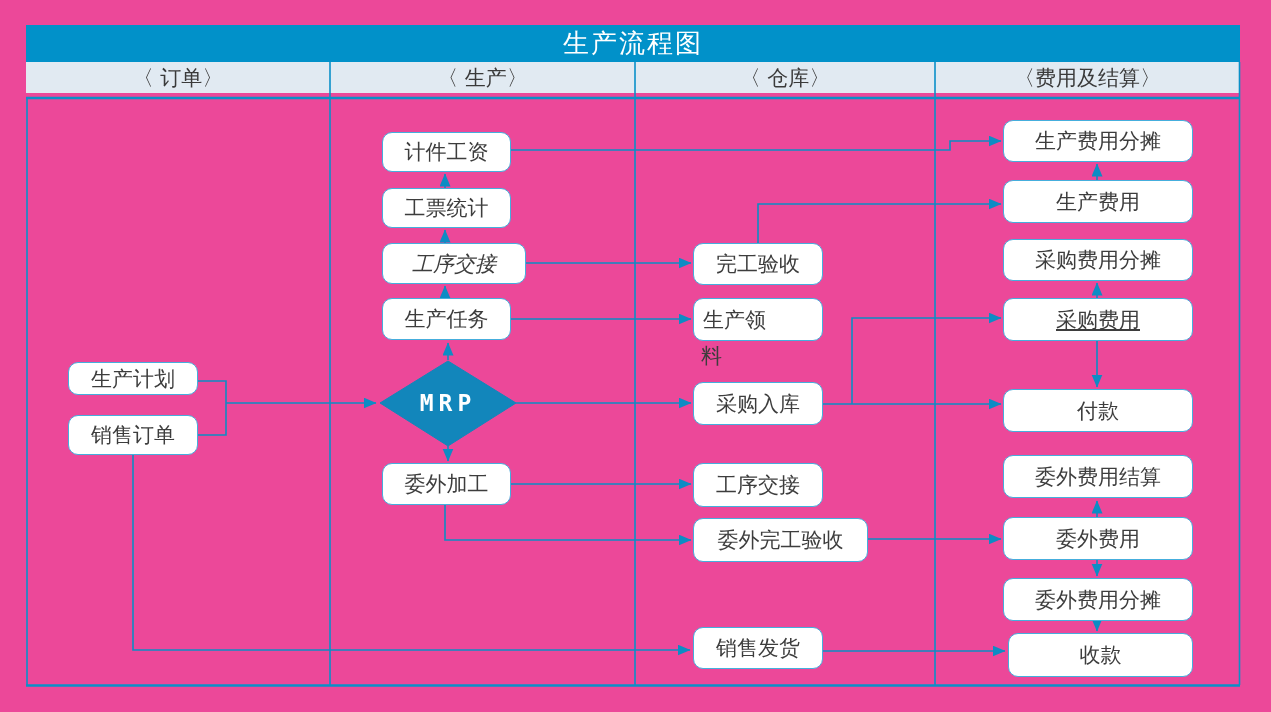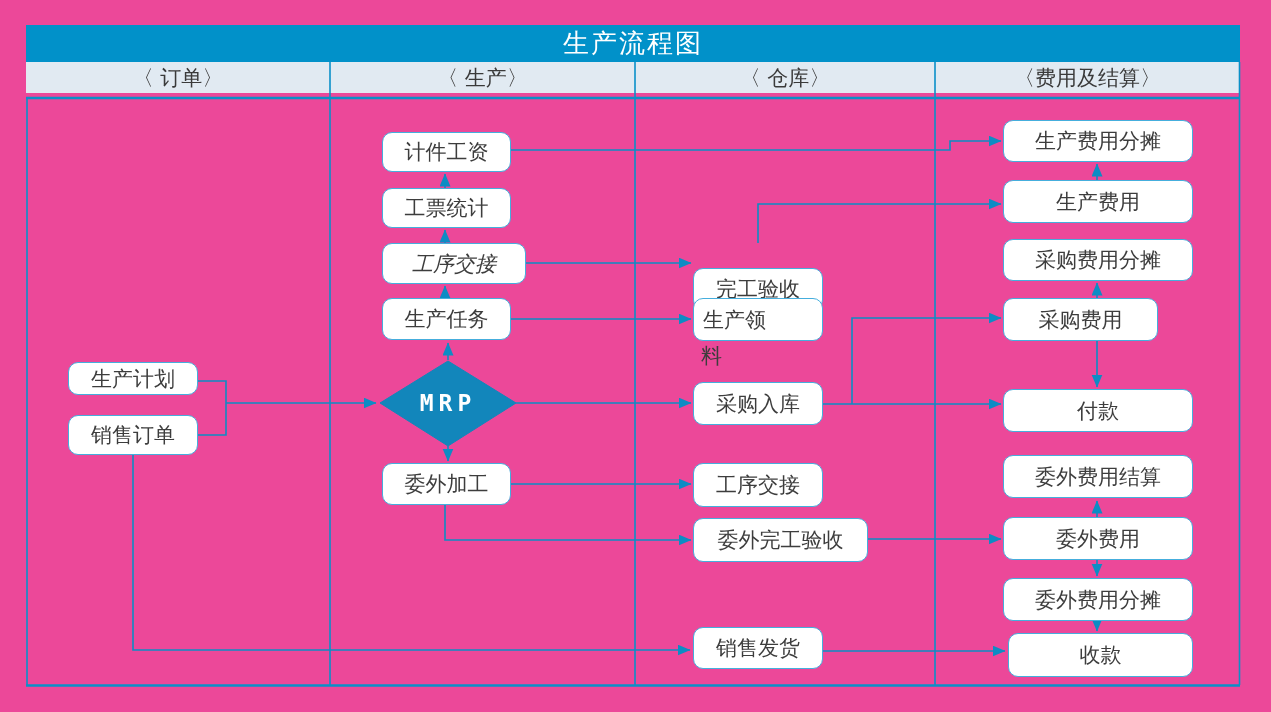--- a/index.html
+++ b/index.html
@@ -97,31 +97,31 @@
   <div class="node" style="left:68px;top:362px;width:130px;height:33px;">生产计划</div>
   <div class="node" style="left:68px;top:415px;width:130px;height:40px;">销售订单</div>
 
   <div class="node" style="left:382px;top:132px;width:129px;height:40px;">计件工资</div>
   <div class="node" style="left:382px;top:188px;width:129px;height:40px;">工票统计</div>
   <div class="node" style="left:382px;top:243px;width:144px;height:41px;font-style:italic;">工序交接</div>
   <div class="node" style="left:382px;top:298px;width:129px;height:42px;">生产任务</div>
   <div class="mrp-label">MRP</div>
   <div class="node" style="left:382px;top:463px;width:129px;height:42px;">委外加工</div>
 
-  <div class="node" style="left:693px;top:243px;width:130px;height:42px;margin-top:25px;">完工验收</div>
+  <div class="node" style="left:693px;top:243px;width:130px;height:42px;">完工验收</div>
   <div class="node left-text" style="left:693px;top:298px;width:130px;height:43px;">生产领</div>
   <div class="overflow-label" style="left:701px;top:342px;">料</div>
   <div class="node" style="left:693px;top:382px;width:130px;height:43px;">采购入库</div>
   <div class="node" style="left:693px;top:463px;width:130px;height:44px;">工序交接</div>
   <div class="node" style="left:693px;top:518px;width:175px;height:44px;">委外完工验收</div>
   <div class="node" style="left:693px;top:627px;width:130px;height:42px;">销售发货</div>
 
   <div class="node" style="left:1003px;top:120px;width:190px;height:42px;">生产费用分摊</div>
   <div class="node" style="left:1003px;top:180px;width:190px;height:43px;">生产费用</div>
   <div class="node" style="left:1003px;top:239px;width:190px;height:42px;">采购费用分摊</div>
-  <div class="node" style="left:1003px;top:298px;width:155px;height:43px;">采购费用</div>
+  <div class="node" style="left:1003px;top:298px;width:190px;height:43px;text-decoration:underline;">采购费用</div>
   <div class="node" style="left:1003px;top:389px;width:190px;height:43px;text-align:center;">付款</div>
   <div class="node" style="left:1003px;top:455px;width:190px;height:43px;">委外费用结算</div>
   <div class="node" style="left:1003px;top:517px;width:190px;height:43px;">委外费用</div>
   <div class="node" style="left:1003px;top:578px;width:190px;height:43px;">委外费用分摊</div>
   <div class="node" style="left:1008px;top:633px;width:185px;height:44px;">收款</div>
 
 </div>
 
 </body></html>

